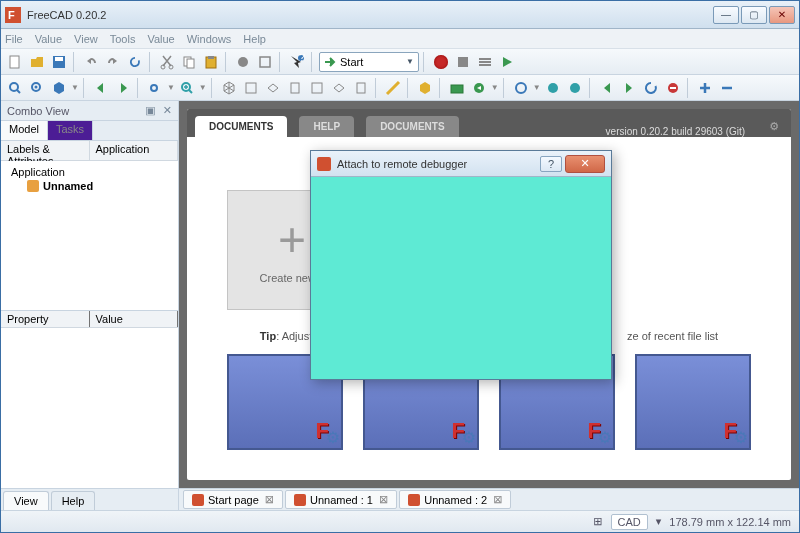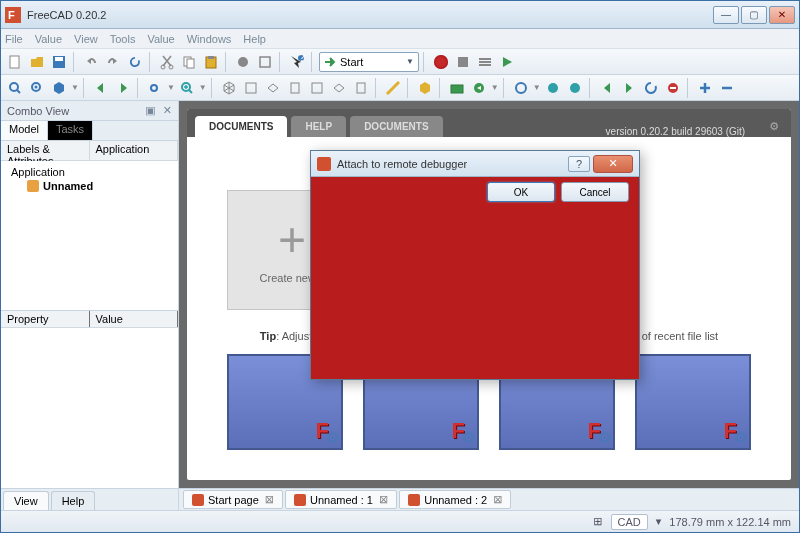--- a/index.html
+++ b/index.html
@@ -19,38 +19,38 @@
 .tb-sep{width:4px;height:20px;border-left:1px solid #c0ccd8;margin:0 2px}
 .tb-combo{height:20px;border:1px solid #8aa5bd;background:#fff;display:flex;align-items:center;padding:0 4px;width:100px;border-radius:2px}
 .tb-combo .arrow{margin-left:auto;font-size:8px;color:#456}
 .record{width:14px;height:14px;background:#c62828;border-radius:50%;box-shadow:inset 0 0 3px #800}
 .main{flex:1;display:flex;overflow:hidden}
 .combo-panel{width:200px;background:#f4f6f8;border-right:1px solid #c8d4e0;display:flex;flex-direction:column}
 .combo-title{height:20px;background:#e6edf3;border-bottom:1px solid #c8d4e0;display:flex;align-items:center;padding:0 6px;color:#556}
 .combo-title .wbtns{margin-left:auto;display:flex;gap:2px;color:#789}
 .panel-tabs{height:20px;display:flex;background:#e6edf3;border-bottom:1px solid #c8d4e0}
 .panel-tab{padding:2px 8px;border-right:1px solid #c8d4e0;background:#f8fafb}
-.panel-tab.inactive{background:#000000;color:#888}
+.panel-tab.inactive{background:#4c1d95;color:#888}
 .panel-header{height:20px;display:flex;border-bottom:1px solid #d0d8e0;background:#f0f3f6}
 .panel-header span{padding:2px 6px;border-right:1px solid #d0d8e0;flex:1}
 .tree{flex:0 0 150px;background:#fff;padding:4px;overflow:auto;border-bottom:1px solid #c8d4e0}
 .tree-item{padding:1px 0 1px 6px}
 .tree-item.child{padding-left:22px;display:flex;align-items:flex-start;gap:4px;font-weight:bold}
 .tree-item.child::before{content:"";width:12px;height:12px;background:#e8a040;border-radius:2px;display:inline-block}
 .prop-table{flex:1;background:#fff;overflow:auto}
 .prop-header{display:flex;background:#f0f3f6;border-bottom:1px solid #d0d8e0}
 .prop-header span{flex:1;padding:2px 6px;border-right:1px solid #737373}
 .bottom-tabs{height:22px;background:#e6edf3;border-top:1px solid #c8d4e0;display:flex;align-items:flex-end}
 .bottom-tab{padding:3px 10px;border:1px solid #c0ccd8;border-bottom:none;background:#f8fafb;margin-left:2px;border-radius:3px 3px 0 0}
 .bottom-tab.inactive{background:#e6edf3}
 .content{flex:1;display:flex;flex-direction:column;background:#6a6a6a}
 .content-body{flex:1;background:#6a6a6a;padding:8px;display:flex;flex-direction:column}
 .doc-area{flex:1;background:#fff;border-radius:2px;display:flex;flex-direction:column;overflow:hidden}
 .doc-tabs{height:28px;background:#5a5a5a;display:flex;align-items:flex-end;padding:0 8px}
-.doc-tab{padding:5px 14px;background:#fff;border-radius:4px 4px 0 0;margin-right:4px;color:#333;font-weight:bold;font-size:10px}
+.doc-tab{padding:5px 14px;background:#fff;border-radius:4px 4px 0 0;margin-right:12px;color:#333;font-weight:bold;font-size:10px}
 .doc-tab.inactive{background:#888;color:#ddd}
 .doc-tabs .ver{margin-left:auto;color:#ddd;font-size:10px;padding-right:20px}
 .doc-tabs .gear{color:#aaa;padding:4px}
 .recent-area{padding:18px 30px;text-align:center}
 .recent-area h2{font-size:18px;font-weight:bold;color:#222;margin-bottom:14px}
 .create-tile{width:130px;height:120px;background:#e4e4e4;border:1px solid #c4c4c4;display:flex;flex-direction:column;align-items:center;justify-content:center;margin:0 10px}
 .create-tile .plus{font-size:48px;color:#9a9a9a;font-weight:100;line-height:1}
 .create-tile .lbl{margin-top:8px;color:#666}
 .tip{margin-top:20px;color:#555;font-size:11px}
 .tip b{color:#333}
@@ -60,21 +60,21 @@
 .thumb .fc-gear{position:absolute;bottom:1px;right:1px;color:#4a78b8;font-size:16px}
 .start-tabs{height:22px;background:#e6edf3;border-top:1px solid #c8d4e0;display:flex;align-items:center;padding:0 4px;gap:2px}
 .start-tab{padding:2px 8px;border:1px solid #c0ccd8;background:#f8fafb;border-radius:2px;display:flex;align-items:center;gap:4px}
 .start-tab .ico{width:12px;height:12px;background:#d05030;border-radius:2px}
 .start-tab .x{color:#888;margin-left:2px}
 .statusbar{height:22px;background:linear-gradient(#f0f4f8,#e0e8f0);border-top:1px solid #c8d4e0;display:flex;align-items:center;padding:0 8px}
 .statusbar .right{margin-left:auto;display:flex;align-items:center;gap:8px;color:#556}
 .statusbar .cad{border:1px solid #b0c0d0;padding:1px 6px;border-radius:2px;background:#fff}
 
 
-.dialog{position:absolute;left:310px;top:150px;width:330px;height:230px;background:#b91c1c;border:1px solid #5a7a98;box-shadow:3px 3px 12px rgba(0,0,0,.3)}
+.dialog{position:absolute;left:310px;top:150px;width:302px;height:230px;background:#5eead4;border:1px solid #5a7a98;box-shadow:3px 3px 12px rgba(0,0,0,.3)}
 .dlg-title{height:26px;background:linear-gradient(#eaf2fa,#d2e2f0);display:flex;align-items:center;padding:0 6px;border-bottom:1px solid #a0b5c8}
 .dlg-title .ico{width:14px;height:14px;background:#d05030;border-radius:2px;margin-right:6px}
 .dlg-title .txt{flex:1;color:#333}
 .dlg-title .help{width:22px;height:16px;border:1px solid #88a5c0;border-radius:2px;background:linear-gradient(#f4f9ff,#dce8f4);display:flex;align-items:center;justify-content:center;color:#456;margin-right:3px}
 .dlg-title .close{width:40px;height:18px;border:1px solid #b05040;border-radius:3px;background:linear-gradient(#e89070,#d06848);display:flex;align-items:center;justify-content:center;color:#fff}
 .dlg-body{padding:8px;height:calc(100% - 56px)}
 .dlg-tabs{display:flex;border-bottom:1px solid #b8c4d0;height:22px}
 .dlg-tab{padding:3px 10px;border:1px solid #b8c4d0;border-bottom:1px solid #fff;background:#fff;margin-right:-1px;border-radius:3px 3px 0 0;position:relative;top:1px;font-size:10px}
 .dlg-tab.inactive{background:#f0f0f0;border-bottom:1px solid #b8c4d0;top:2px;color:#666}
 .dlg-content{background:#fff;border:1px solid #b8c4d0;border-top:none;height:calc(100% - 22px);padding:10px}
@@ -487,17 +487,13 @@
   </div>
 </div>
 
 <div class="dialog">
   <div class="dlg-title">
     <div class="ico"></div>
     <span class="txt">Attach to remote debugger</span>
     <div class="help">?</div>
     <div class="close">✕</div>
   </div>
-  <div class="dlg-buttons">
-    <button class="dlg-btn default">OK</button>
-    <button class="dlg-btn">Cancel</button>
-  </div>
 </div>
 
 </body></html>

